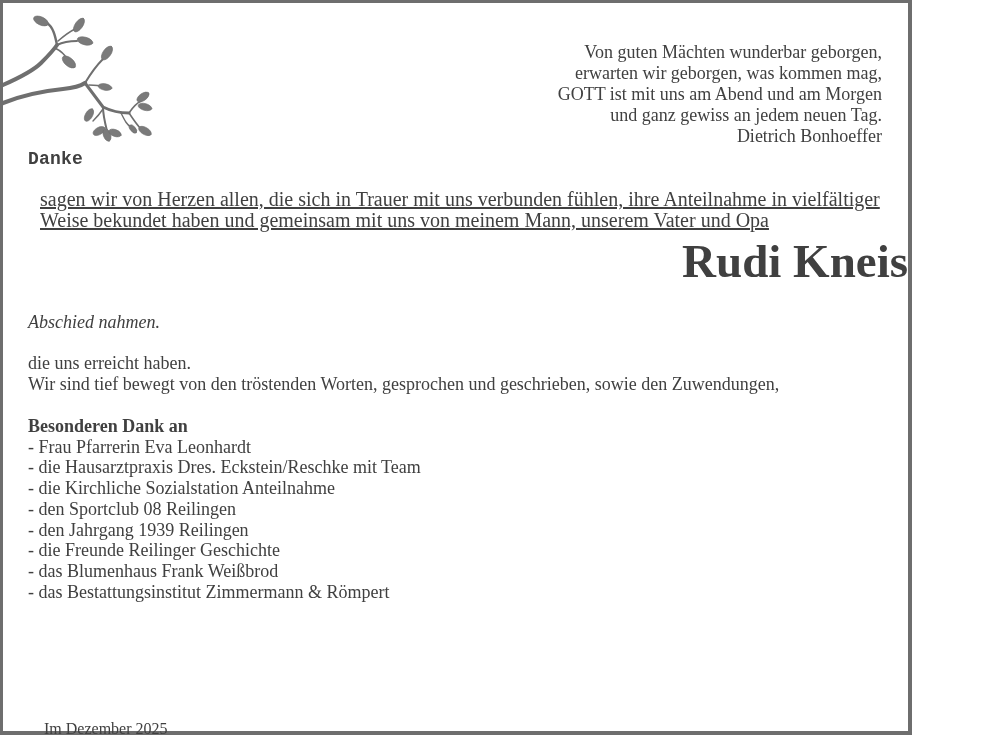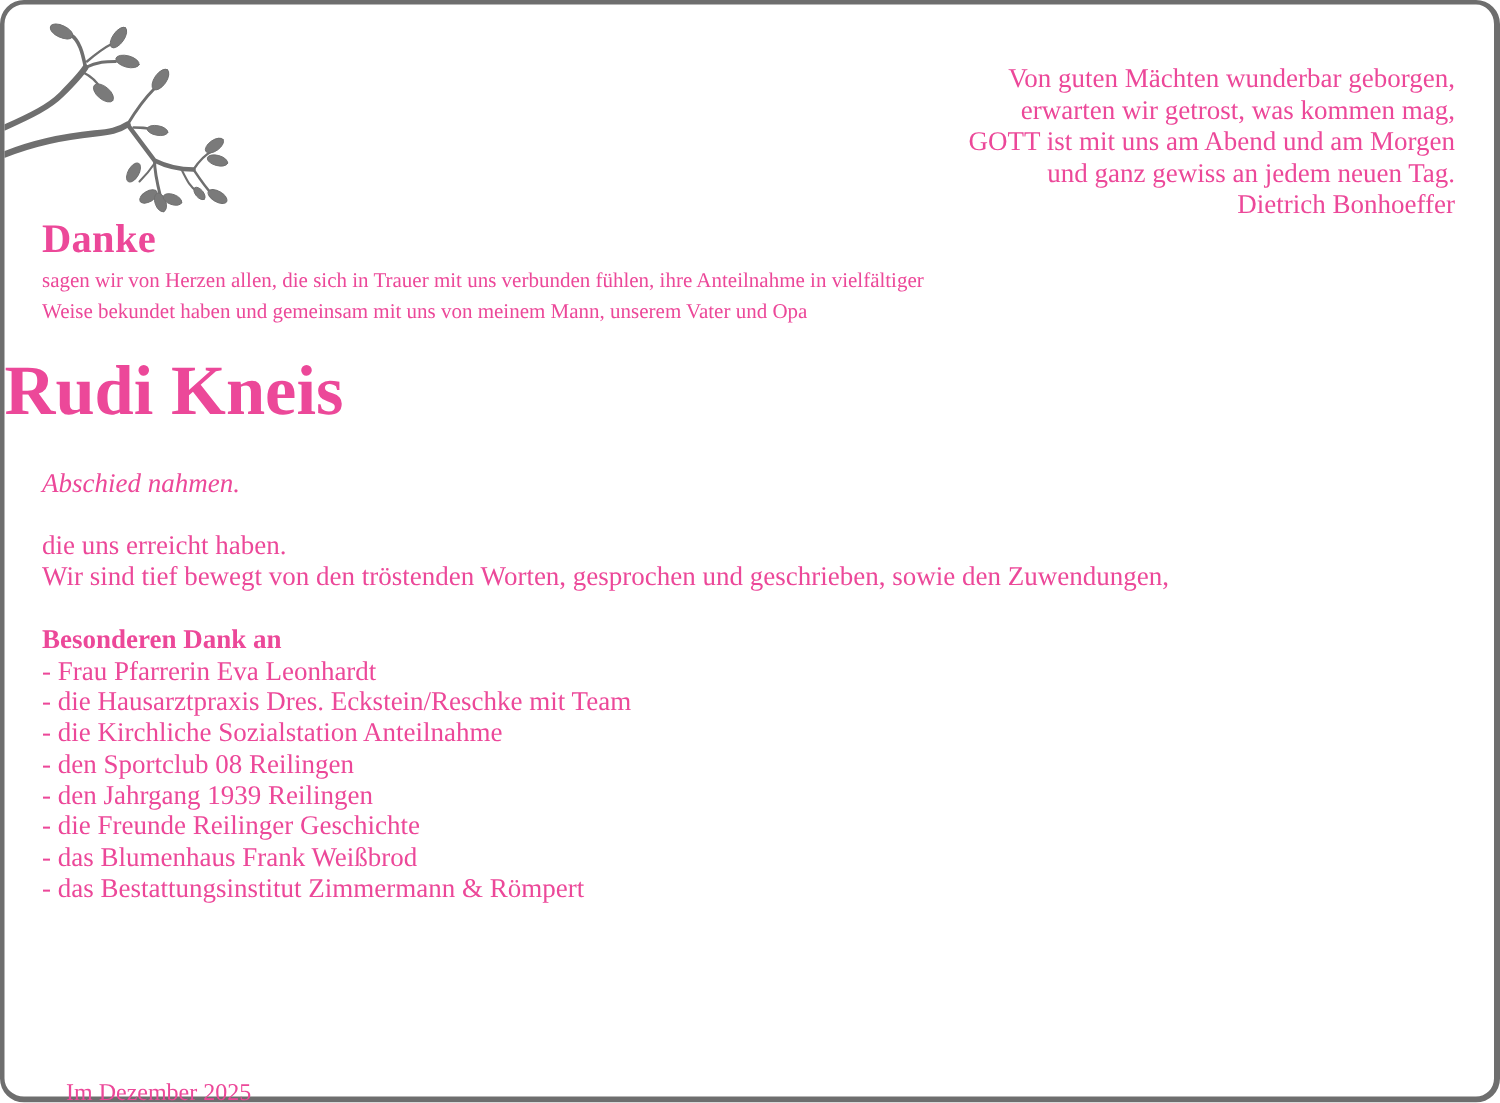--- a/index.html
+++ b/index.html
@@ -1,50 +1,50 @@
 <!DOCTYPE html>
 <html><head>
   <meta charset="utf-8">
   <style>
     html, body { margin: 0; padding: 0; background: #ffffff; }
     body { width: 1000px; height: 735px; overflow: hidden; }
     .frame {
       position: relative;
       box-sizing: border-box;
-      width: 1000px; height: 735px;
+      width: 912px; height: 735px;
       border-top: 3px solid #6e6e6e;
       border-left: 3px solid #6e6e6e;
       border-right: 4px solid #6e6e6e;
       border-bottom: 4px solid #6e6e6e;
       background: #ffffff;
-      color: #ec4899;
+      color: #404040;
       font-family: "DejaVu Serif", "Liberation Serif", serif;
-      border-radius: 16px;
     }
     .serif { font-family: "Liberation Serif", "DejaVu Serif", serif; }
     .branch { position: absolute; left: 0; top: 8px; width: 152px; height: 136px; }
     .quote {
       position: absolute; right: 26px; top: 39px;
       text-align: right; font-size: 18px; line-height: 21px;
       margin: 0;
     }
     .quote .line { display: block; white-space: nowrap; }
     .danke-title {
       position: absolute; left: 25px; top: 141px; margin: 0;
-      font-size: 27px; font-weight: bold; line-height: 30px;
+      font-size: 18px; font-weight: bold; line-height: 30px;
       letter-spacing: 0.2px;
+      font-family: Liberation Mono, monospace;
     }
     .intro {
-      position: absolute; left: 25px; top: 174px; margin: 0;
-      font-size: 14px; line-height: 21px; width: 950px;
+      position: absolute; left: 25px; top: 174px; margin: 12px;
+      font-size: 20px; line-height: 21px; width: 950px; text-decoration: underline;
     }
     .intro .line { display: block; white-space: nowrap; }
     .name {
       position: absolute; left: 0; right: 0; top: 230px; margin: 0;
-      text-align: left; font-size: 47px; font-weight: bold; line-height: 56px;
+      text-align: right; font-size: 47px; font-weight: bold; line-height: 56px;
     }
     .farewell {
       position: absolute; left: 25px; top: 309px; margin: 0;
       font-size: 18px; line-height: 21px; font-style: italic;
     }
     .moved {
       position: absolute; left: 25px; top: 350px; margin: 0;
       font-size: 18px; line-height: 21px; width: 950px;
     }
     .moved .line { display: block; white-space: nowrap; }
@@ -100,21 +100,21 @@
       <ellipse cx="112" cy="122" rx="6.5" ry="3.4" transform="rotate(20 112 122)" stroke-width="0.6"></ellipse>
       <ellipse cx="140" cy="86" rx="7" ry="3.6" transform="rotate(-35 140 86)" stroke-width="0.6"></ellipse>
       <ellipse cx="142" cy="96" rx="7" ry="3.4" transform="rotate(15 142 96)" stroke-width="0.6"></ellipse>
       <ellipse cx="142" cy="120" rx="7" ry="3.6" transform="rotate(30 142 120)" stroke-width="0.6"></ellipse>
       <ellipse cx="130" cy="118" rx="5" ry="2.6" transform="rotate(50 130 118)" stroke-width="0.6"></ellipse>
     </g>
   </svg>
 
   <div class="quote serif">
     <span class="line">Von guten Mächten wunderbar geborgen,</span>
-    <span class="line">erwarten wir getrost, was kommen mag,</span>
+    <span class="line">erwarten wir geborgen, was kommen mag,</span>
     <span class="line">GOTT ist mit uns am Abend und am Morgen</span>
     <span class="line">und ganz gewiss an jedem neuen Tag.</span>
     <span class="line">Dietrich Bonhoeffer</span>
   </div>
 
   <h2 class="danke-title serif">Danke</h2>
 
   <p class="intro serif">
     <span class="line">sagen wir von Herzen allen, die sich in Trauer mit uns verbunden fühlen, ihre Anteilnahme in vielfältiger</span>
     <span class="line">Weise bekundet haben und gemeinsam mit uns von meinem Mann, unserem Vater und Opa</span>

